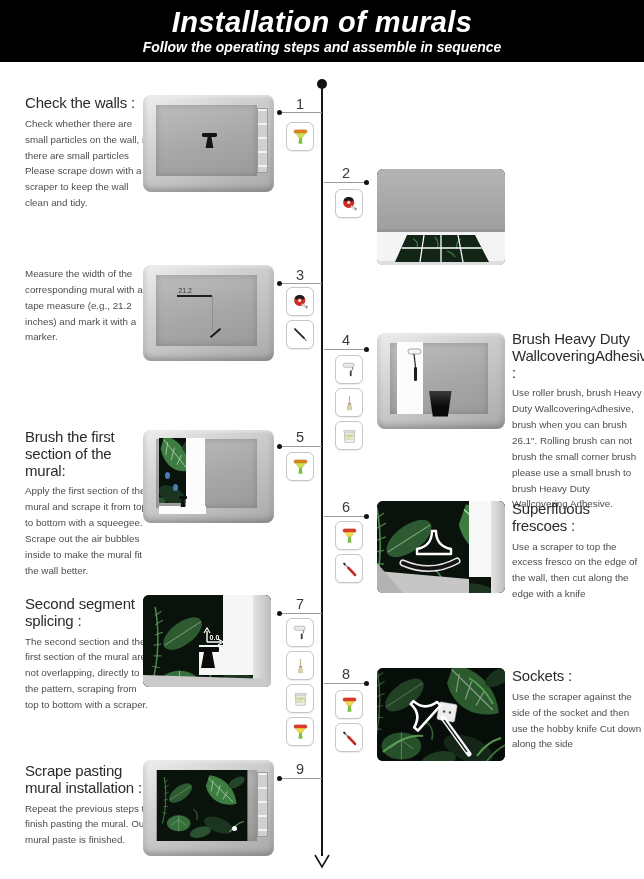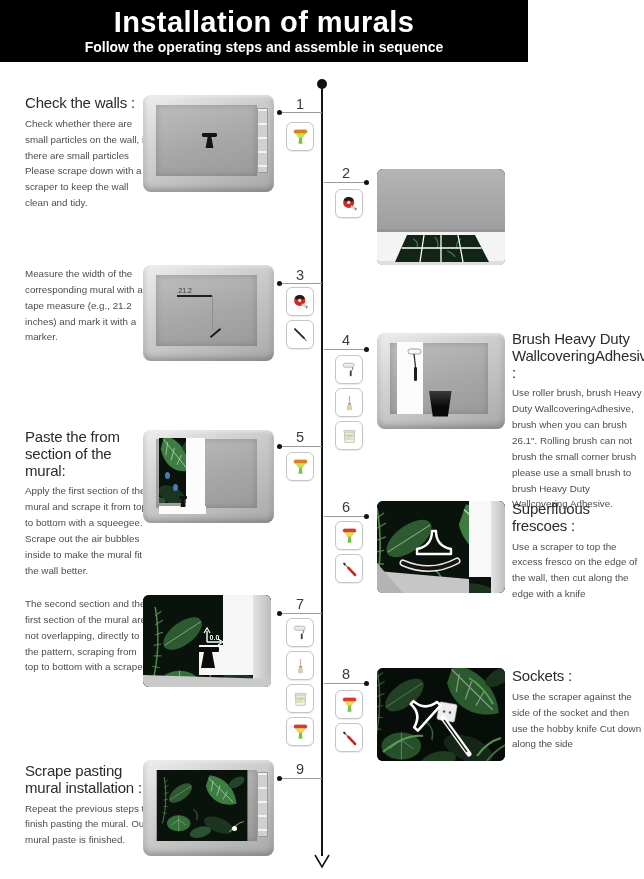--- a/index.html
+++ b/index.html
@@ -1,21 +1,21 @@
 <!DOCTYPE html>
 <html><head>
 <meta charset="utf-8">
 <style>
   html,body{margin:0;padding:0;background:#ffffff;}
   .page{position:relative;width:644px;height:879px;background:#fff;overflow:hidden;
         font-family:"Liberation Sans",sans-serif;}
 
   
-  .hdr{position:absolute;left:0;top:0;width:528px;height:62px;background:#000;
-       display:flex;flex-direction:column;align-items:center;justify-content:center;gap:1px;}
+  .hdr{position:absolute;left:0;top:0;width:644px;height:62px;background:#000;
+       display:flex;flex-direction:column;align-items:center;justify-content:center;gap:1px;font-style:italic;}
   .hdr .t1{color:#fff;font-size:29px;font-weight:700;letter-spacing:.4px;line-height:1.05;}
   .hdr .t2{color:#fff;font-size:14px;font-weight:700;}
 
   
   .tl-line{position:absolute;left:321px;top:84px;width:2px;height:772px;background:#161616;}
   .tl-top{position:absolute;left:317px;top:79px;width:10px;height:10px;border-radius:50%;background:#111;}
   .tl-arrow{position:absolute;left:313px;top:853px;}
 
   
   .conn{position:absolute;height:1px;background:#9a9a9a;}
@@ -254,21 +254,21 @@
       <rect x="9" y="19" width="3" height="14" rx="1.2" fill="#1d1d1d"></rect>
     </svg>
     <div class="bucket"></div>
   </div>
   <div class="tb" style="left:512px;top:331px;width:130px">
     <div class="title">Brush Heavy Duty WallcoveringAdhesive :</div>
     <div class="body">Use roller brush, brush Heavy Duty WallcoveringAdhesive, brush when you can brush 26.1". Rolling brush can not brush the small corner brush please use a small brush to brush Heavy Duty Wallcovering Adhesive.</div>
   </div>
 
   <div class="tb" style="left:25px;top:429px;width:126px">
-    <div class="title">Paste the from section of the mural:</div>
+    <div class="title">Brush the first section of the mural:</div>
     <div class="body">Apply the first section of the mural and scrape it from top to bottom with a squeegee. Scrape out the air bubbles inside to make the mural fit the wall better.</div>
   </div>
   <div class="room" style="left:143px;top:430px;width:131px;height:93px">
     <div class="wall"></div>
     <div class="p-strip" style="left:12%;bottom:10%;width:36%;height:8%"></div>
     <div class="mural-strip" style="left:12%;top:9%;width:21%;bottom:22%">
       <svg viewBox="52 8 32 60" preserveAspectRatio="none">
           <use href="#leafy-art"></use>
         </svg>
     </div>
@@ -319,20 +319,21 @@
       <path d="M26 62 Q54 74 80 60" stroke="#141414" stroke-width="4" fill="none" stroke-linecap="round"></path>
       <path d="M55 30 L59 30 C59 40 64 46 74 48 L74 53 L40 53 L40 48 C50 46 55 40 55 30 Z" fill="#0d120d" stroke="#ffffff" stroke-width="2.4" stroke-linejoin="round"></path>
     </svg>
   </div>
   <div class="tb" style="left:512px;top:501px;width:130px">
     <div class="title">Superfluous frescoes :</div>
     <div class="body">Use a scraper to top the excess fresco on the edge of the wall, then cut along the edge with a knife</div>
   </div>
 
   <div class="tb" style="left:25px;top:596px;width:126px">
+    <div class="title">Second segment splicing :</div>
     <div class="body">The second section and the first section of the mural are not overlapping, directly to the pattern, scraping from top to bottom with a scraper.</div>
   </div>
   <div class="flat" style="left:143px;top:595px;width:128px;height:92px">
     <svg class="fill" viewBox="0 0 84 62" preserveAspectRatio="none">
         <use href="#leafy-art"></use>
       </svg>
     <svg class="fill" viewBox="0 0 128 92" preserveAspectRatio="none">
       <path d="M80 0 L112 0 L112 80 L56 80 L56 50 L80 50 Z" fill="#f6f6f6"></path>
       <rect x="110" y="0" width="18" height="92" fill="url(#framew)"></rect>
       <path d="M0 80 L128 84 L128 92 L0 92 Z" fill="#c9c9c9"></path>

